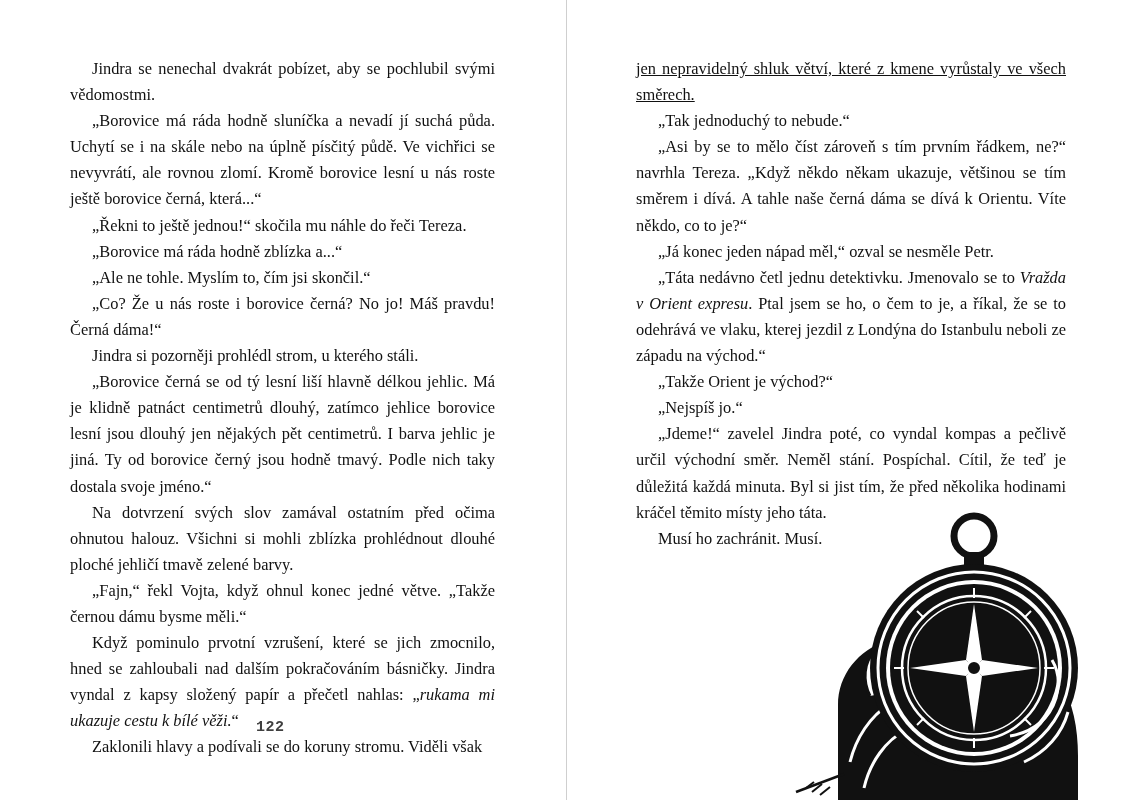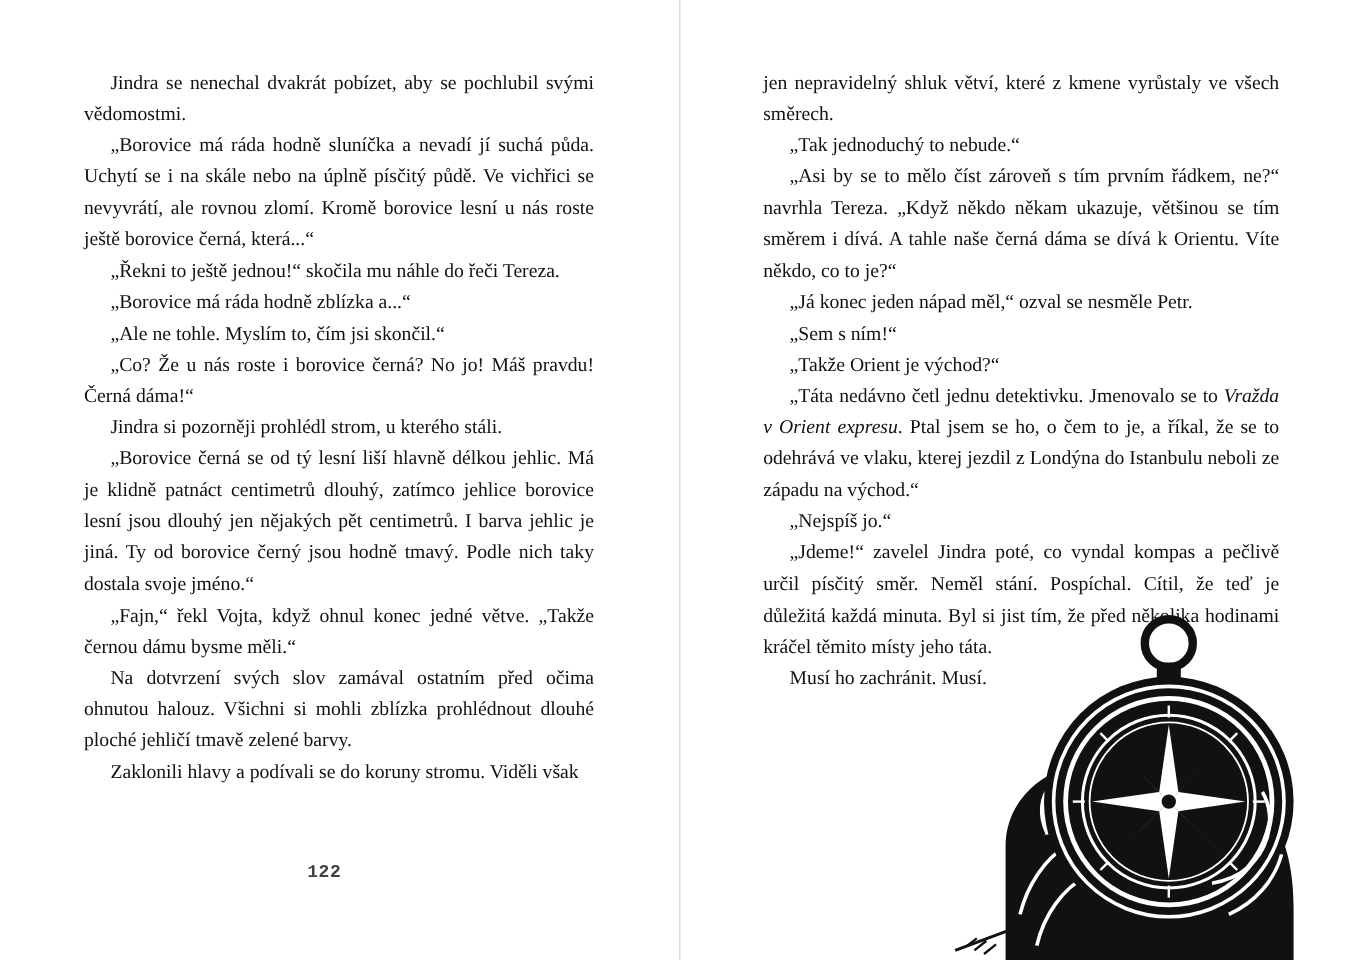--- a/index.html
+++ b/index.html
@@ -53,20 +53,21 @@
     line-height: 26.1px;
     text-align: justify;
     text-justify: inter-word;
     hyphens: none;
   }
   p.indent {
     text-indent: 22px;
   }
   p.noindent {
     text-indent: 0;
+    text-decoration: underline;
   }
   .folio {
     position: absolute;
     left: 70px;
     top: 719px;
     font-family: Liberation Mono, monospace;
     font-weight: bold;
     font-size: 15px;
     letter-spacing: 0.5px;
     color: #404040;
@@ -97,38 +98,38 @@
   <div class="page page-left">
     <div class="text-col">
       <p class="indent">Jindra se nenechal dvakrát pobízet, aby se pochlubil svými vědomostmi.</p>
       <p class="indent">„Borovice má ráda hodně sluníčka a nevadí jí suchá půda. Uchytí se i na skále nebo na úplně písčitý půdě. Ve vichřici se nevyvrátí, ale rovnou zlomí. Kromě borovice lesní u nás roste ještě borovice černá, která...“</p>
       <p class="indent">„Řekni to ještě jednou!“ skočila mu náhle do řeči Tereza.</p>
       <p class="indent">„Borovice má ráda hodně zblízka a...“</p>
       <p class="indent">„Ale ne tohle. Myslím to, čím jsi skončil.“</p>
       <p class="indent">„Co? Že u nás roste i borovice černá? No jo! Máš pravdu! Černá dáma!“</p>
       <p class="indent">Jindra si pozorněji prohlédl strom, u kterého stáli.</p>
       <p class="indent">„Borovice černá se od tý lesní liší hlavně délkou jehlic. Má je klidně patnáct centimetrů dlouhý, zatímco jehlice borovice lesní jsou dlouhý jen nějakých pět centimetrů. I barva jehlic je jiná. Ty od borovice černý jsou hodně tmavý. Podle nich taky dostala svoje jméno.“</p>
+      <p class="indent">Na dotvrzení svých slov zamával ostatním před očima ohnutou halouz. Všichni si mohli zblízka prohlédnout dlouhé ploché jehličí tmavě zelené barvy.</p>
       <p class="indent">„Fajn,“ řekl Vojta, když ohnul konec jedné větve. „Takže černou dámu bysme měli.“</p>
-      <p class="indent">Na dotvrzení svých slov zamával ostatním před očima ohnutou halouz. Všichni si mohli zblízka prohlédnout dlouhé ploché jehličí tmavě zelené barvy.</p>
+      <p class="indent">Když pominulo prvotní vzrušení, které se jich zmocnilo, hned se zahloubali nad dalším pokračováním básničky. Jindra vyndal z kapsy složený papír a přečetl nahlas: „<em>rukama mi ukazuje cestu k bílé věži.</em>“</p>
       <p class="indent">Zaklonili hlavy a podívali se do koruny stromu. Viděli však</p>
     </div>
     <div class="folio">122</div>
   </div>
 
   <div class="page page-right">
     <div class="text-col">
       <p class="noindent">jen nepravidelný shluk větví, které z kmene vyrůstaly ve všech směrech.</p>
       <p class="indent">„Tak jednoduchý to nebude.“</p>
       <p class="indent">„Asi by se to mělo číst zároveň s tím prvním řádkem, ne?“ navrhla Tereza. „Když někdo někam ukazuje, většinou se tím směrem i dívá. A tahle naše černá dáma se dívá k Orientu. Víte někdo, co to je?“</p>
       <p class="indent">„Já konec jeden nápad měl,“ ozval se nesměle Petr.</p>
-      <p class="indent">„Sem s ním!“</p>
+      <p class="indent">„Táta nedávno četl jednu detektivku. Jmenovalo se to <em>Vražda v Orient expresu</em>. Ptal jsem se ho, o čem to je, a říkal, že se to odehrává ve vlaku, kterej jezdil z Londýna do Istanbulu neboli ze západu na východ.“</p>
       <p class="indent">„Takže Orient je východ?“</p>
-      <p class="indent">„Táta nedávno četl jednu detektivku. Jmenovalo se to <em>Vražda v Orient expresu</em>. Ptal jsem se ho, o čem to je, a říkal, že se to odehrává ve vlaku, kterej jezdil z Londýna do Istanbulu neboli ze západu na východ.“</p>
       <p class="indent">„Nejspíš jo.“</p>
-      <p class="indent">„Jdeme!“ zavelel Jindra poté, co vyndal kompas a pečlivě určil písčitý směr. Neměl stání. Pospíchal. Cítil, že teď je důležitá každá minuta. Byl si jist tím, že před několika hodinami kráčel těmito místy jeho táta.</p>
+      <p class="indent">„Jdeme!“ zavelel Jindra poté, co vyndal kompas a pečlivě určil východní směr. Neměl stání. Pospíchal. Cítil, že teď je důležitá každá minuta. Byl si jist tím, že před několika hodinami kráčel těmito místy jeho táta.</p>
       <p class="indent">Musí ho zachránit. Musí.</p>
     </div>
 
     <div class="illus">
       <svg width="330" height="300" viewBox="0 0 330 300" xmlns="http://www.w3.org/2000/svg">
         <defs>
           <clipPath id="clipbox">
               <rect x="0" y="0" width="330" height="300"></rect>
             </clipPath>
         </defs>

